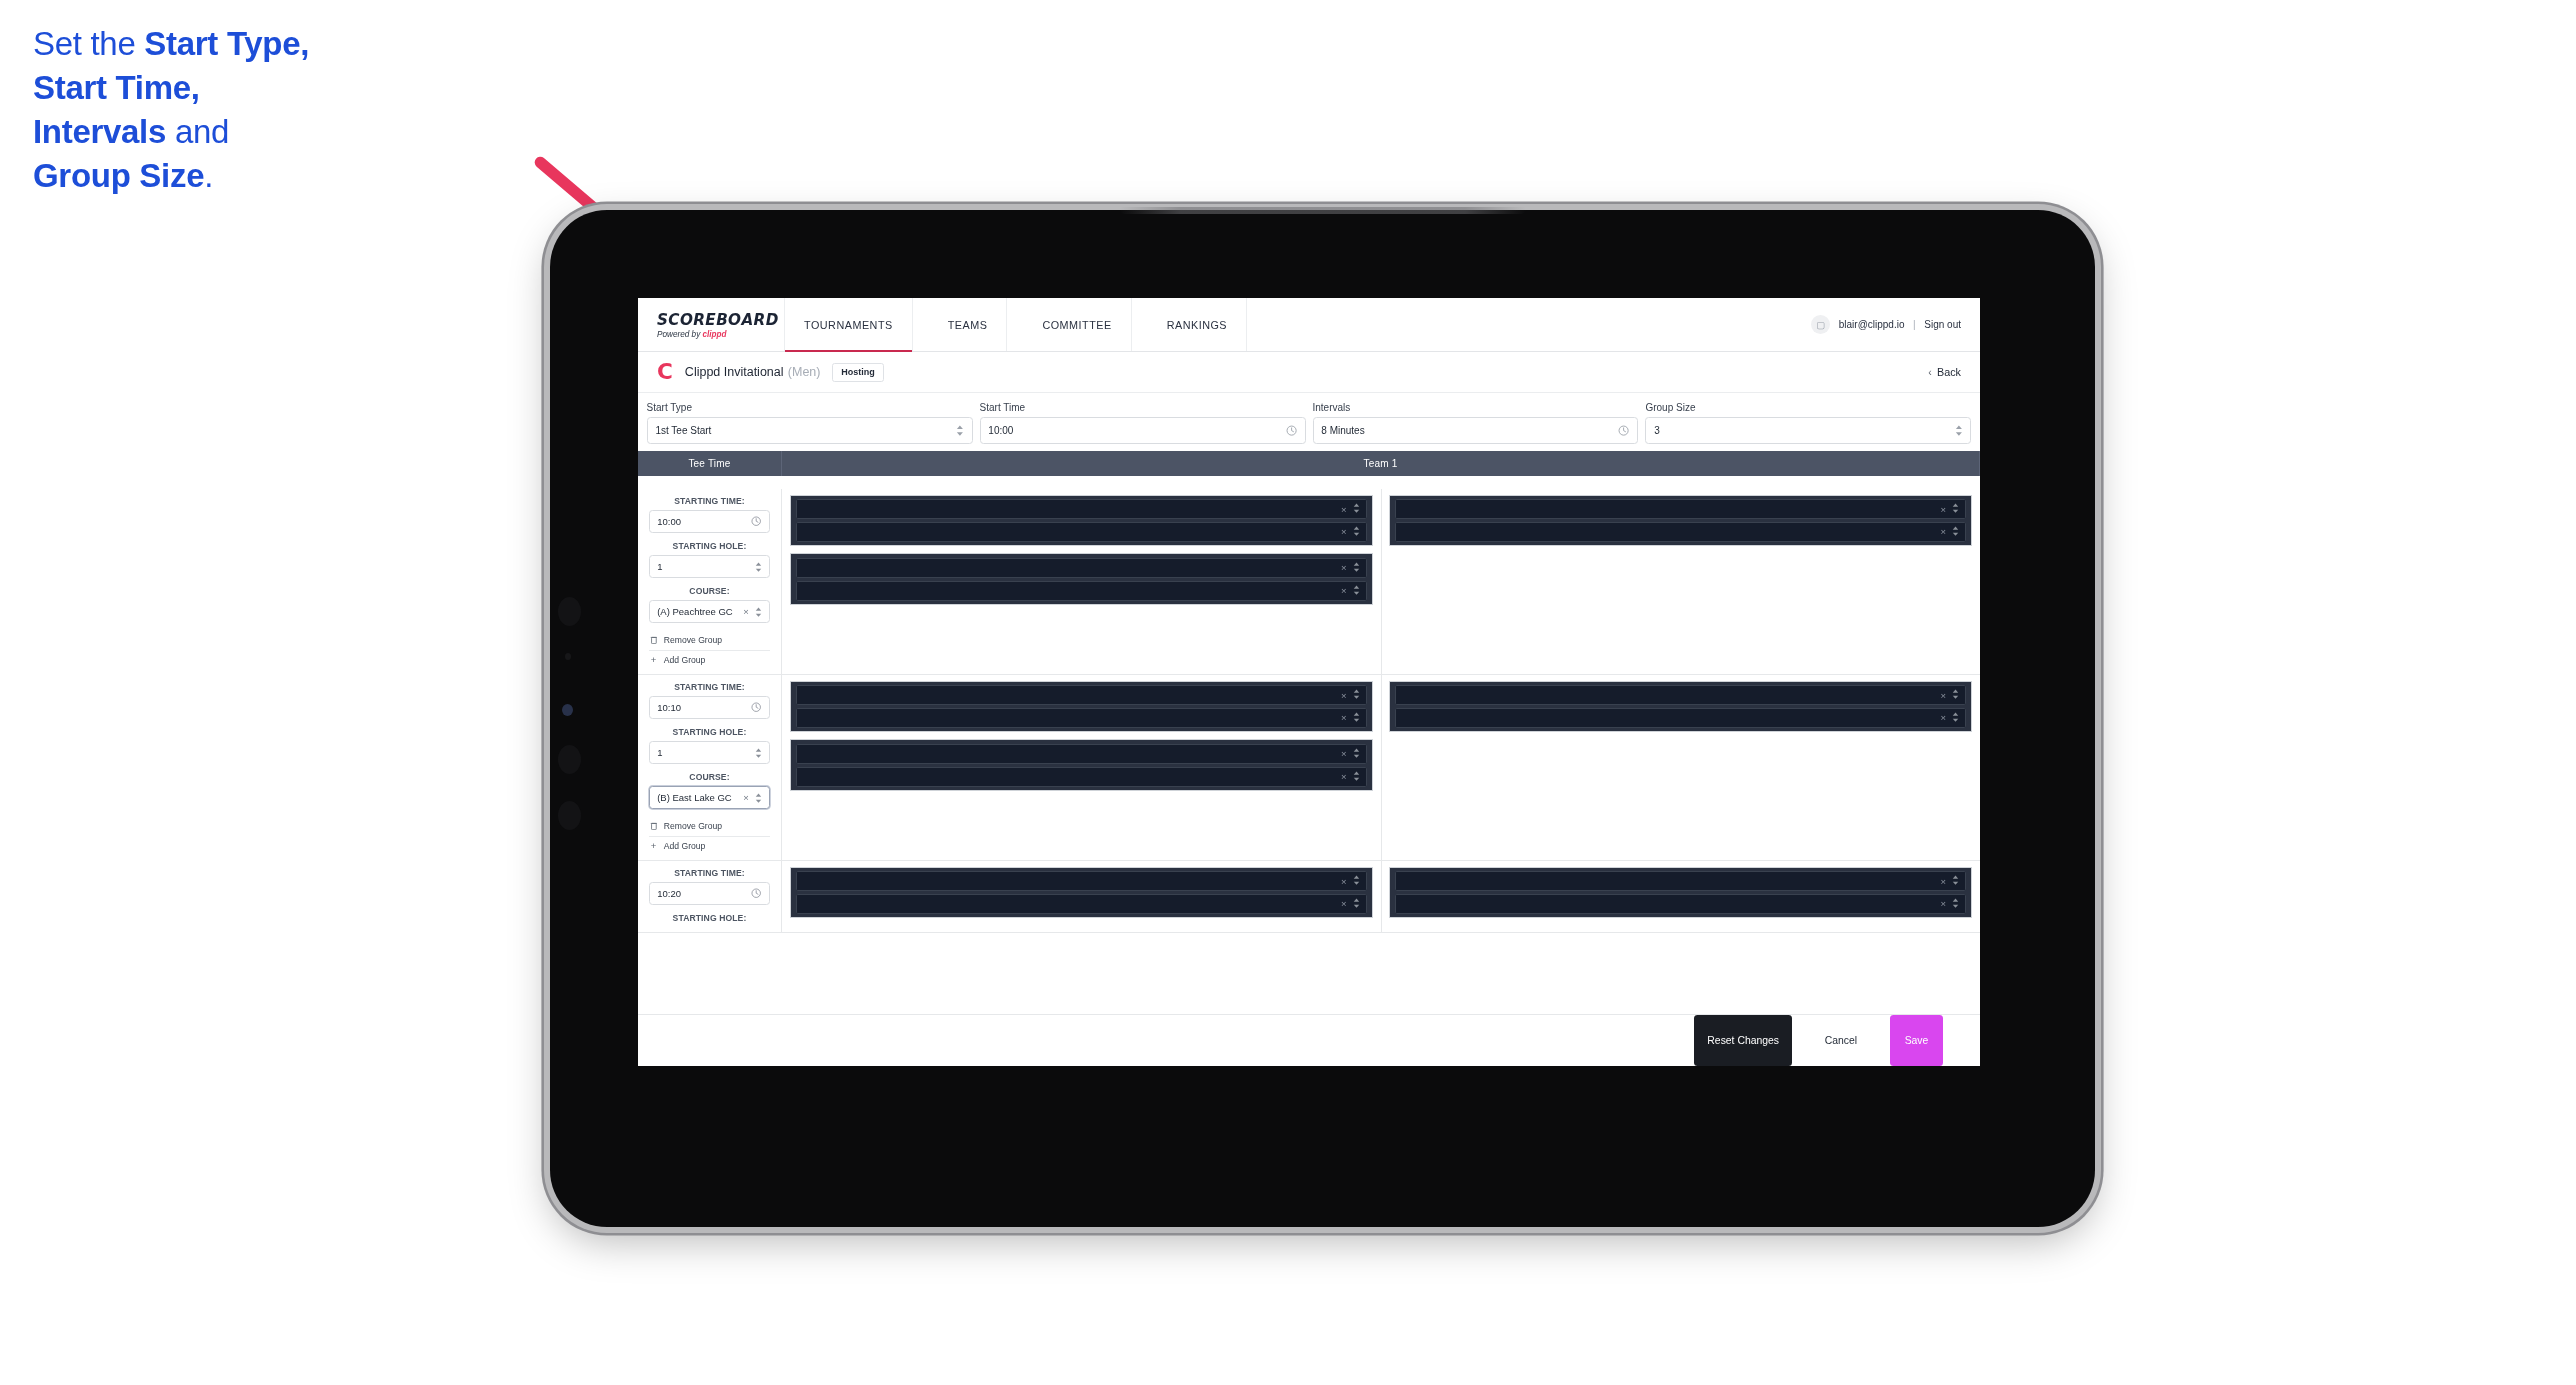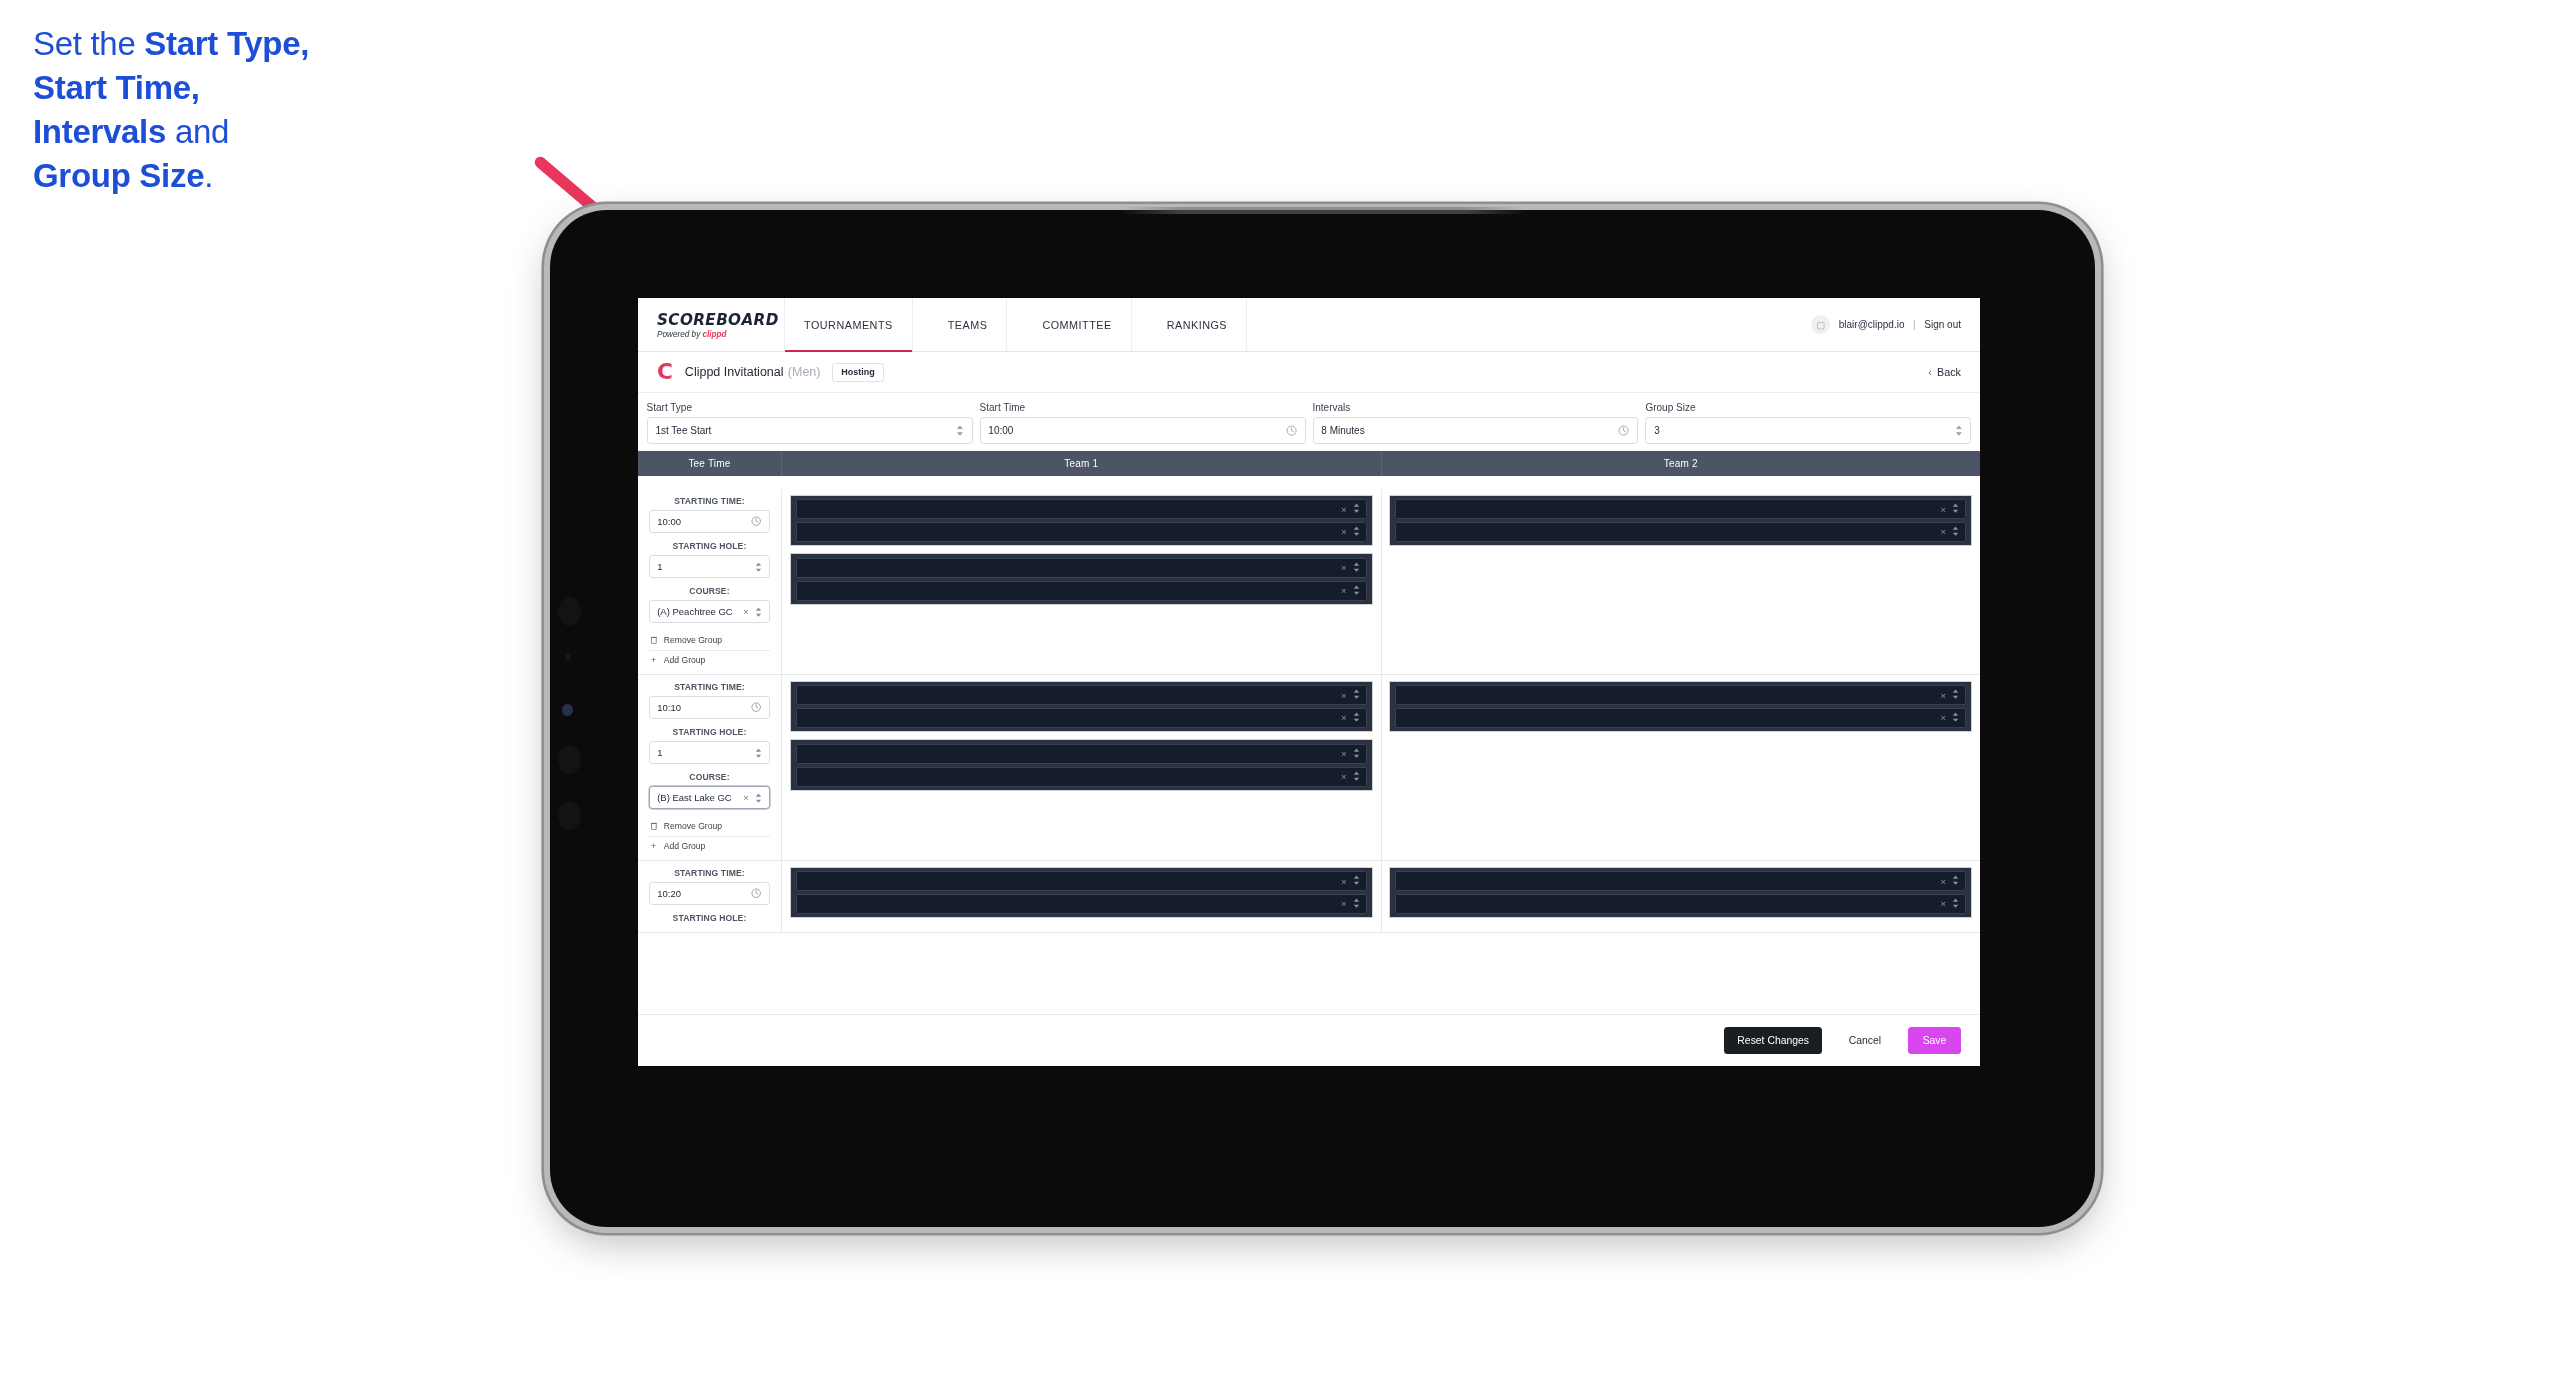--- a/index.html
+++ b/index.html
@@ -189,22 +189,22 @@
   .player-row:last-child { margin-bottom: 0; }
   .player-redact { flex: 1 1 auto; height: 100%; }
   .pr-icons { display: flex; align-items: center; gap: 6px; flex: 0 0 auto; }
   .pr-icons .xi { color: #8d94a0; font-size: 9.5px; line-height: 1; }
   .pr-icons .si { color: #8d94a0; font-size: 8.6px; line-height: 1; }
 
   
   .appfoot {
     flex: 0 0 52px; height: 52px; background: #fff;
     border-top: 0.9px solid #e6e8ea;
-    display: flex; align-items: center; justify-content: flex-end;
-    padding-right: 19px; gap: 6px;
+    display: flex; justify-content: flex-end;
+    padding-right: 37px; gap: 12px;
   }
   .btn { font-size: 10.4px; cursor: pointer; border: none; font-family: inherit; }
   .btn-reset {
     background: #1a1d23; color: #fff; padding: 7.8px 13px; border-radius: 3.5px;
   }
   .btn-cancel { background: transparent; color: #1f2733; padding: 7.8px 17.3px; margin: 0 3.5px; }
   .btn-save { background: #d946ef; color: #fff; padding: 7.8px 14.7px; border-radius: 3.5px; }
 </style>
 </head>
 <body>
@@ -311,21 +311,20 @@
                   <path d="M4.5 12.4 L8 8.4 H1 Z" fill="#9aa0a9"></path>
                 </svg>
             </span>
           </div>
         </div>
       </div>
 
       <div class="thead">
         <div class="th tee">Tee Time</div>
         <div class="th t1">Team 1</div>
-        <div class="th t2">Team 2</div>
       </div>
 
       <div class="tbody" id="tee-rows">
           <div class="trow">
             <div class="cell-tee">
               <div class="tee-label">STARTING TIME:</div>
               <div class="tee-input">
                 <span class="v">10:00</span>
                 <span class="ic">
                   <svg width="10.4" height="10.4" viewBox="0 0 14 14">

